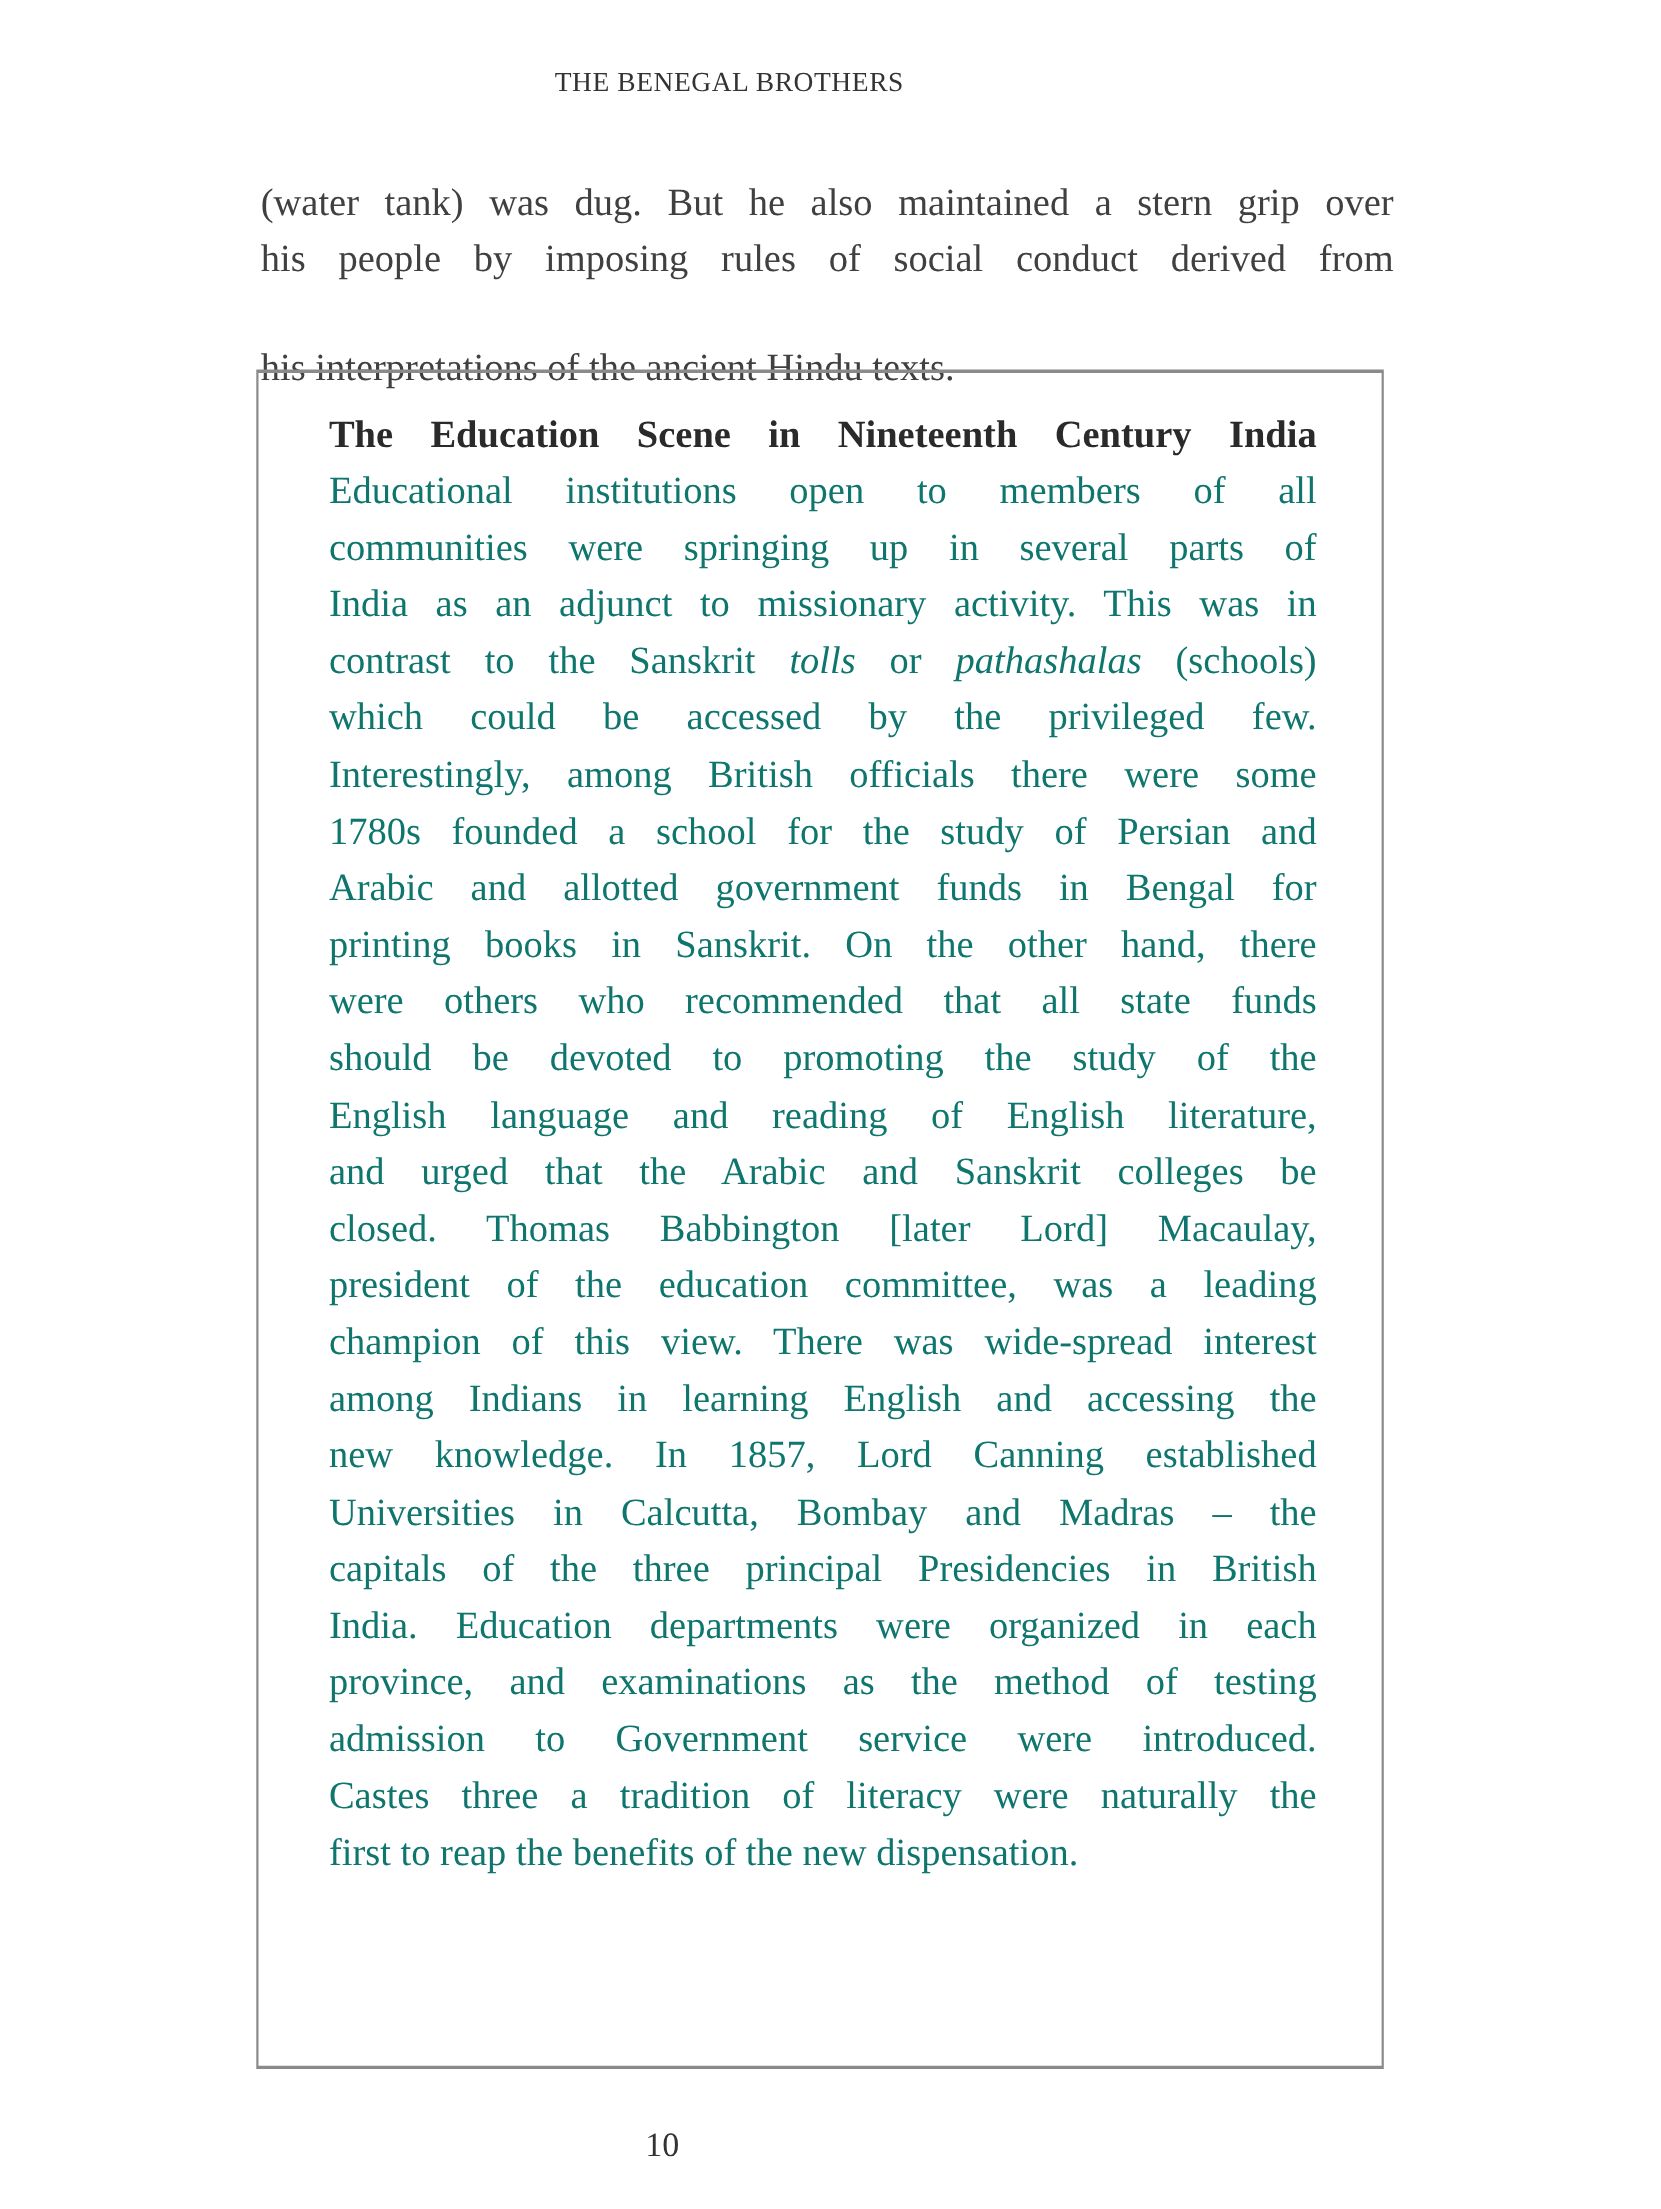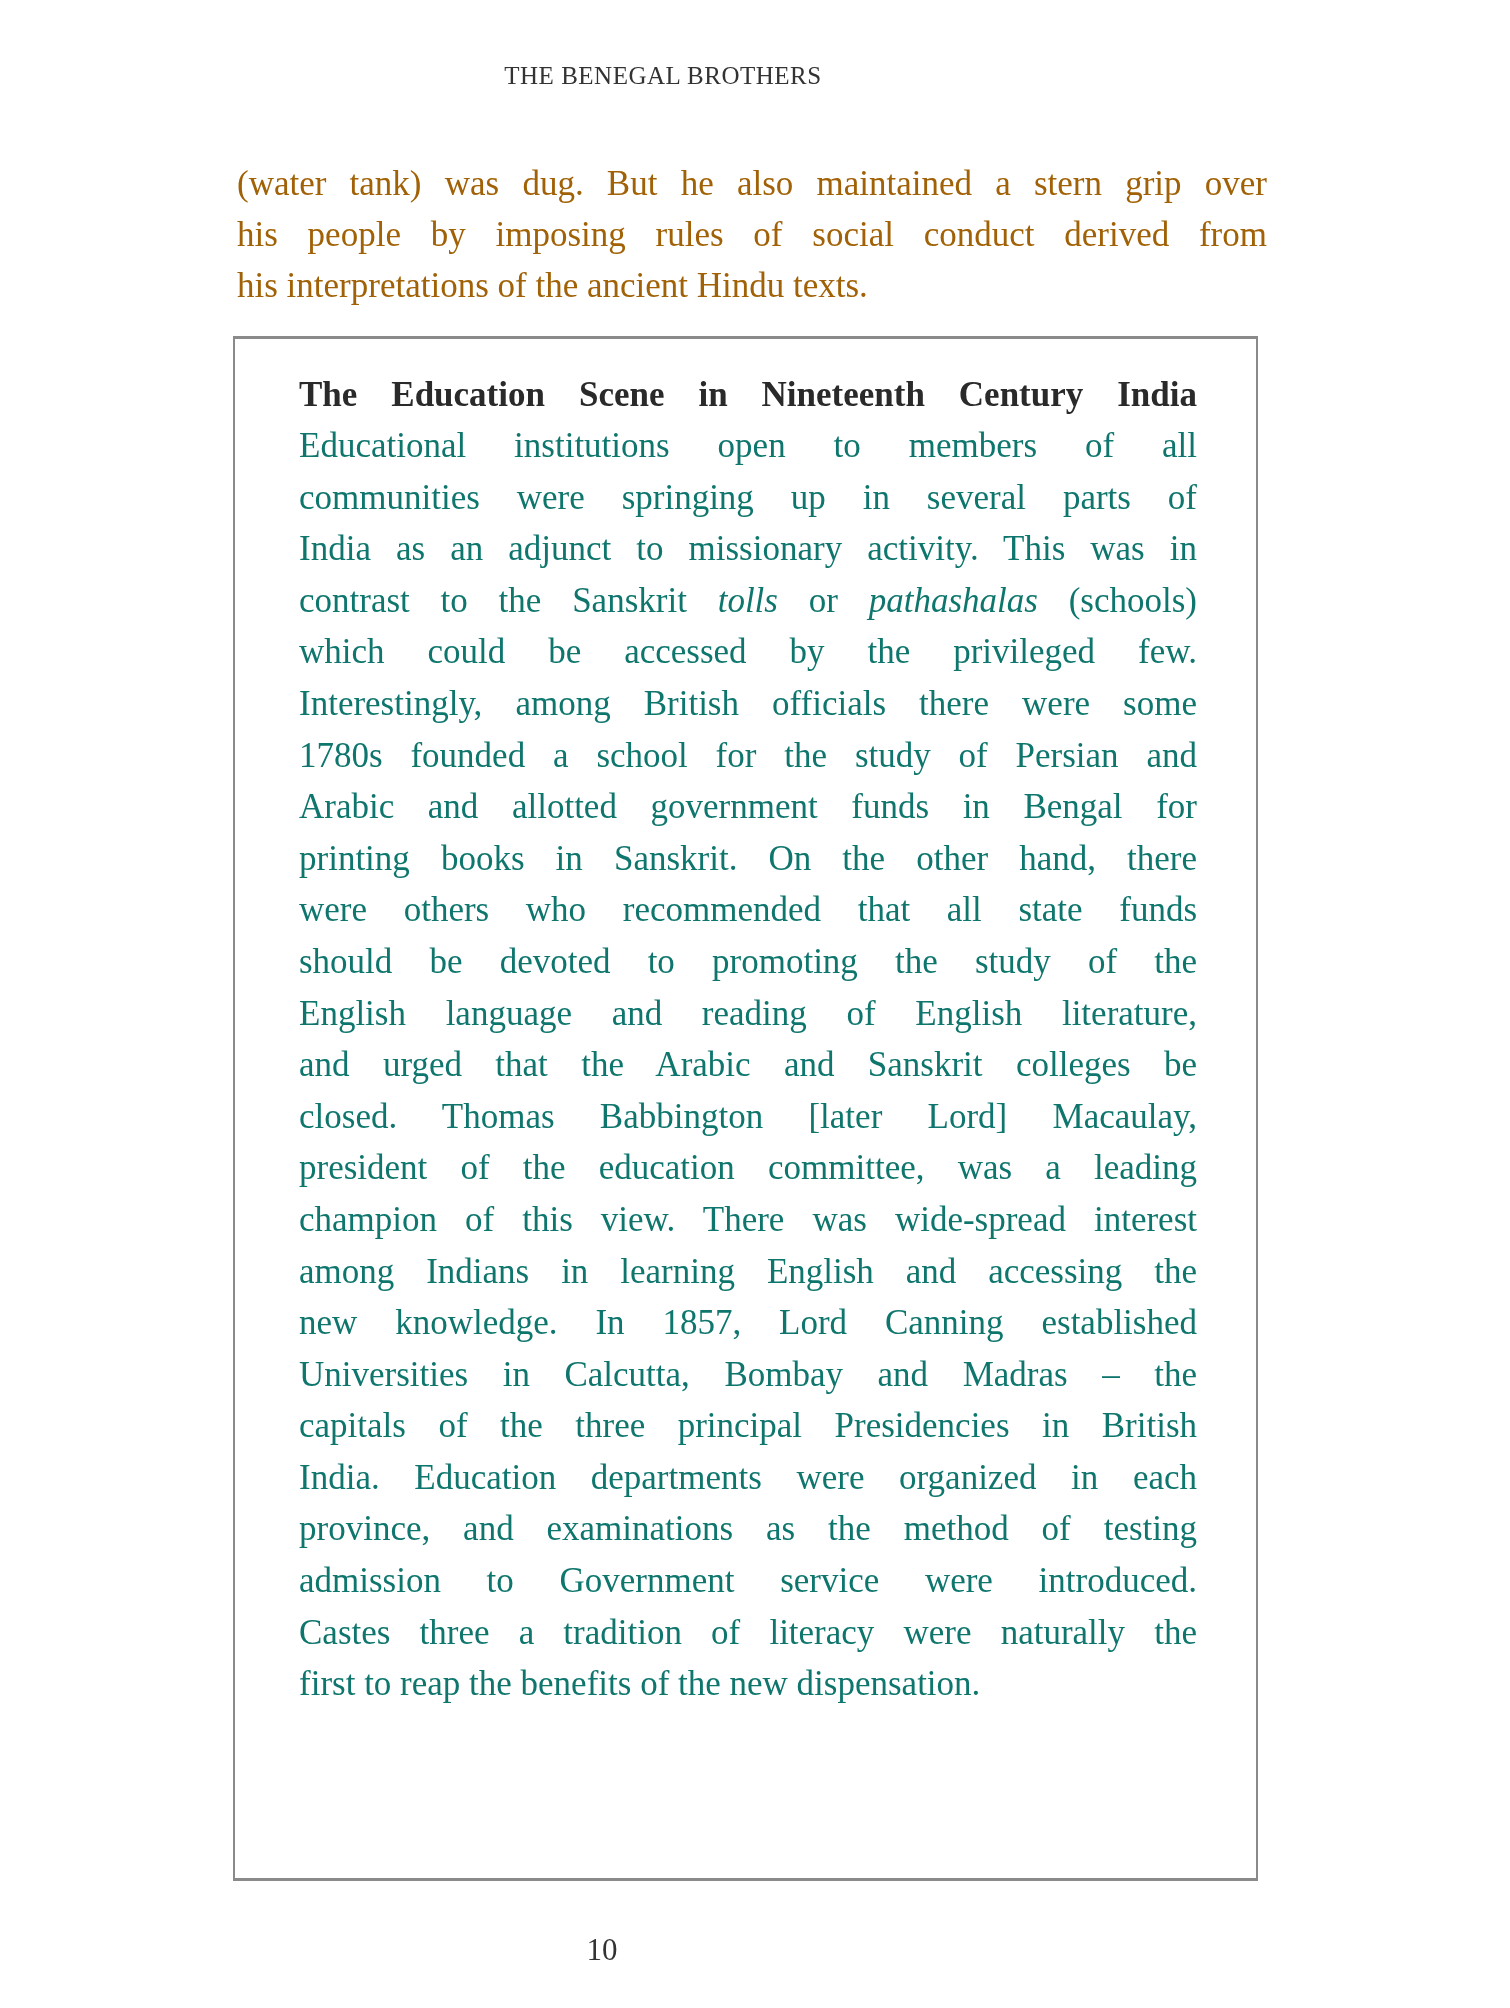--- a/index.html
+++ b/index.html
@@ -26,30 +26,31 @@
       color: #333;
     }
     .intro {
       position: absolute;
       top: 158px;
       left: 237px;
       width: 1030px;
       font-size: 35px;
       line-height: 51px;
       text-align: justify;
-      color: #a16207;
+      color: #404040;
     }
     .intro .line {
       display: block;
       text-align: justify;
       text-align-last: justify;
       white-space: nowrap;
     }
     .intro .line.last {
       text-align-last: left;
+      margin-top: 48px;
     }
     .sidebox {
       position: absolute;
       top: 336px;
       left: 233px;
       width: 1025px;
       height: 1545px;
       border: 2px solid #8a8a8a;
       border-top-width: 3px;
       border-bottom-width: 3px;

